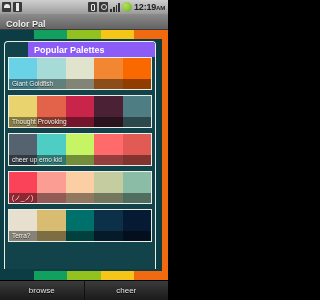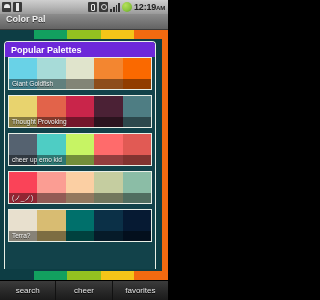--- a/index.html
+++ b/index.html
@@ -66,21 +66,21 @@
     white-space: nowrap;
   }
   .sb-ampm { font-size: 6px; }
 
   
   .titlebar {
     position: absolute;
     top: 14px; left: 0;
     width: 172px; height: 16px;
     background: linear-gradient(to bottom, #8c8c8c 0%, #777 50%, #636363 100%);
-    display: flex; align-items: flex-start;
+    display: flex; align-items: flex-end;
     box-sizing: border-box;
     padding-left: 6px;
     border-bottom: 1px solid #3c3c3c;
   }
   .titlebar .tt {
     font-size: 9px;
     color: #efefef;
     font-weight: bold;
     text-shadow: 0 1px 0 rgba(0,0,0,.55);
   }
@@ -115,24 +115,25 @@
     width: 152px; height: 228px;
     background: #12424a;
     border-radius: 4px 4px 0 0;
     border: 1px solid #e9efe6;
     border-bottom: none;
     box-sizing: border-box;
     overflow: hidden;
   }
   .card-head {
     height: 15px;
-    background: #6d28d9;
+    background: #8b5cf6;
     display: flex; align-items: center;
     padding-left: 6px;
     box-sizing: border-box;
+    margin-left: 23px;
   }
   .card-head .ht {
     font-size: 9px;
     color: #ffffff;
     font-weight: bold;
   }
   .list {
     padding: 0 3px;
     box-sizing: border-box;
   }
@@ -289,18 +290,17 @@
 
   <div class="rail bot">
     <span style="background: rgb(13, 61, 68);"></span>
     <span style="background: rgb(18, 160, 95);"></span>
     <span style="background: rgb(147, 193, 32);"></span>
     <span style="background: rgb(245, 197, 24);"></span>
     <span style="background: rgb(242, 106, 16);"></span>
   </div>
 
   <div class="tabbar" id="tab-bar">
-      <div class="tab">search</div>
+      <div class="tab">browse</div>
       <div class="tab">cheer</div>
-      <div class="tab">favorites</div>
     </div>
 
 </div>
 
 </body></html>

